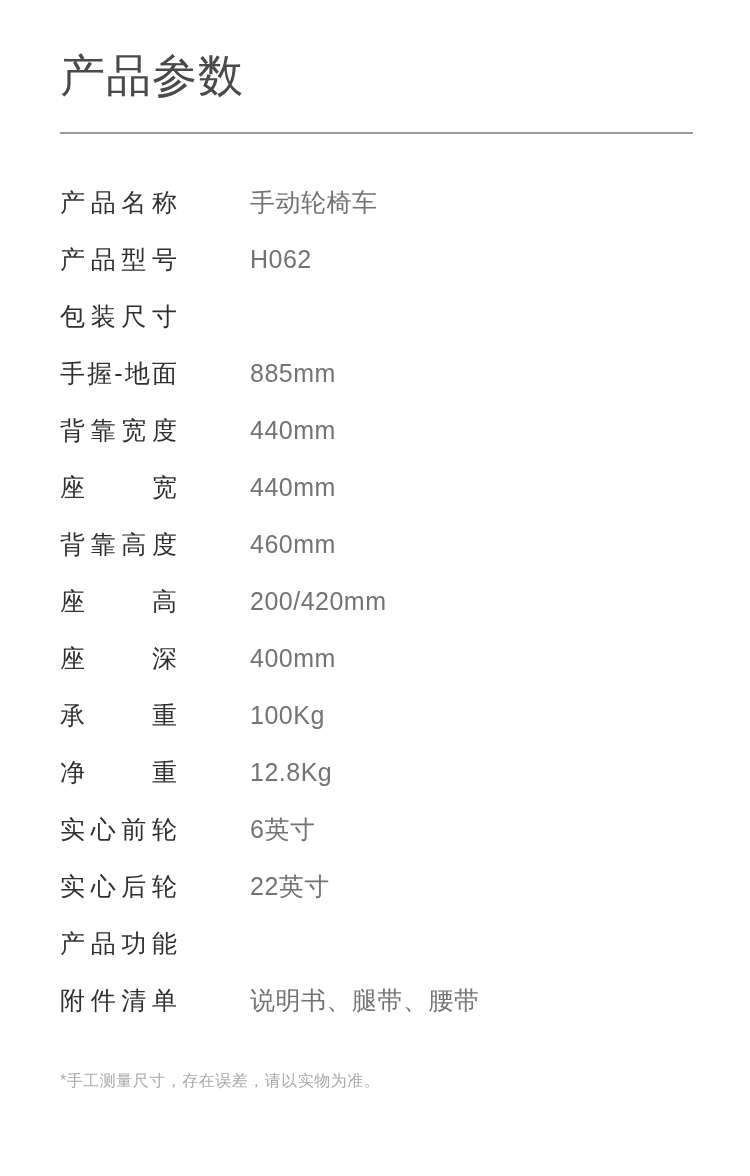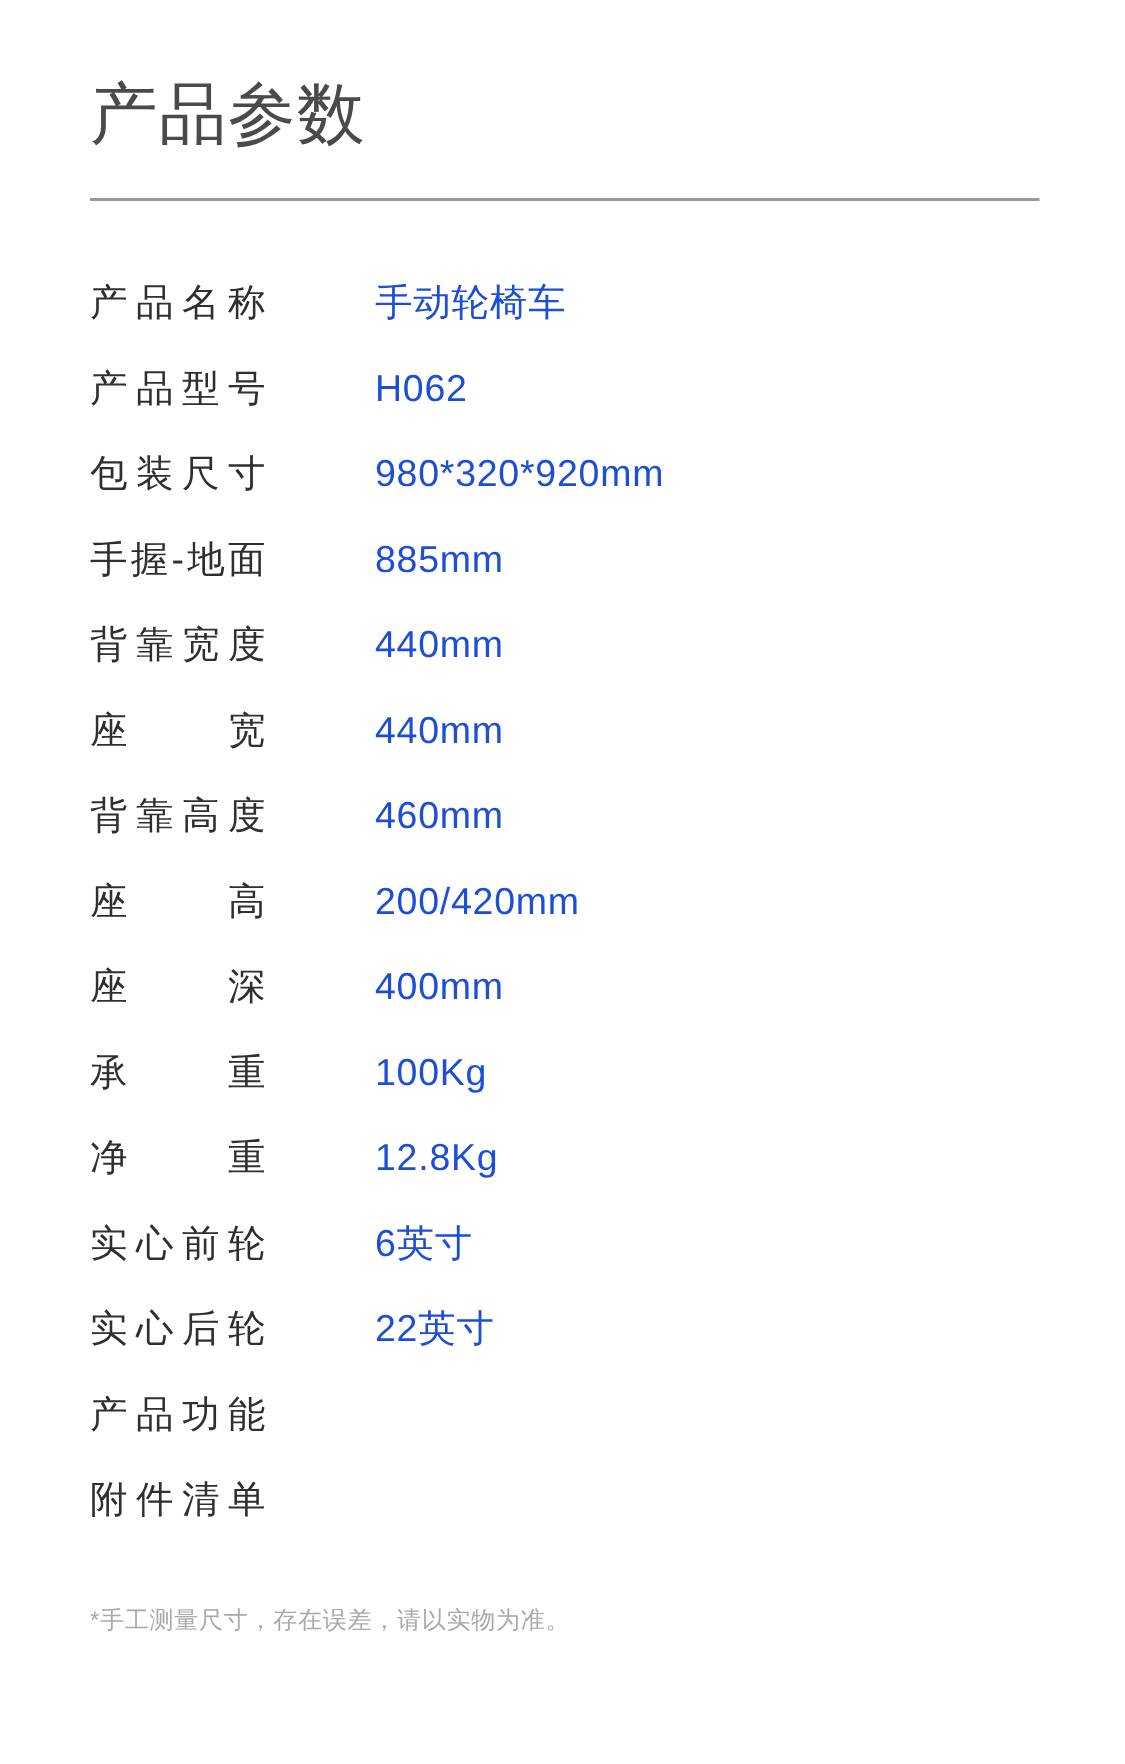--- a/index.html
+++ b/index.html
@@ -52,21 +52,21 @@
     display: flex;
     justify-content: space-between;
     color: #2f2f2f;
     font-weight: 500;
   }
   .spec-label span {
     display: inline-block;
   }
   .spec-value {
     margin-left: 73px;
-    color: #1d4ed8;
+    color: #737373;
     font-weight: 300;
     letter-spacing: 0.5px;
   }
   .footnote {
     margin: 55px 0 0 0;
     font-size: 16px;
     line-height: 26px;
     font-weight: 300;
     color: #a9a9a9;
     letter-spacing: 0.5px;
@@ -97,21 +97,20 @@
         </div>
         <div class="spec-value">H062</div>
       </div>
       <div class="spec-row">
         <div class="spec-label">
           <span>包</span>
           <span>装</span>
           <span>尺</span>
           <span>寸</span>
         </div>
-        <div class="spec-value">980*320*920mm</div>
       </div>
       <div class="spec-row">
         <div class="spec-label">
           <span>手</span>
           <span>握</span>
           <span>-</span>
           <span>地</span>
           <span>面</span>
         </div>
         <div class="spec-value">885mm</div>
@@ -195,16 +194,17 @@
           <span>能</span>
         </div>
       </div>
       <div class="spec-row">
         <div class="spec-label">
           <span>附</span>
           <span>件</span>
           <span>清</span>
           <span>单</span>
         </div>
+        <div class="spec-value">说明书、腿带、腰带</div>
       </div>
     </div>
   <p class="footnote">*手工测量尺寸，存在误差，请以实物为准。</p>
 </div>
 
 </body></html>

